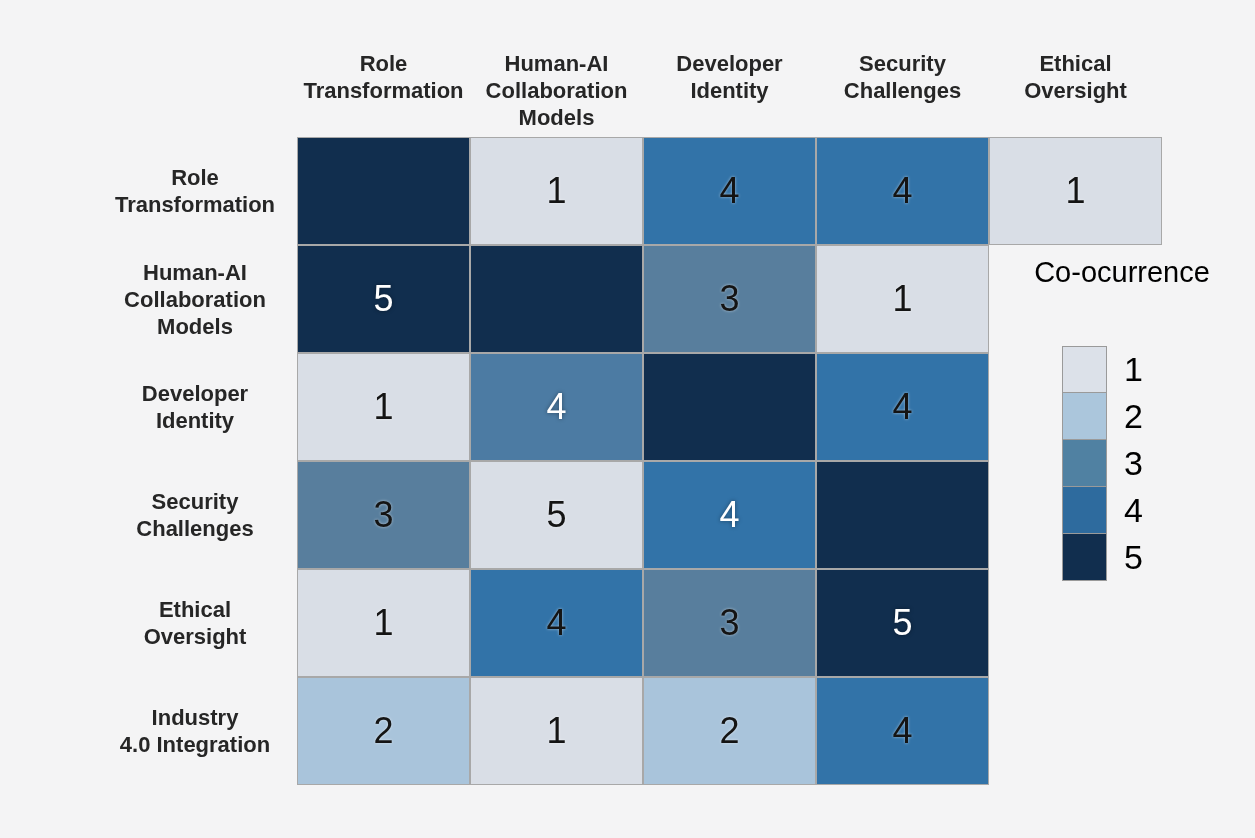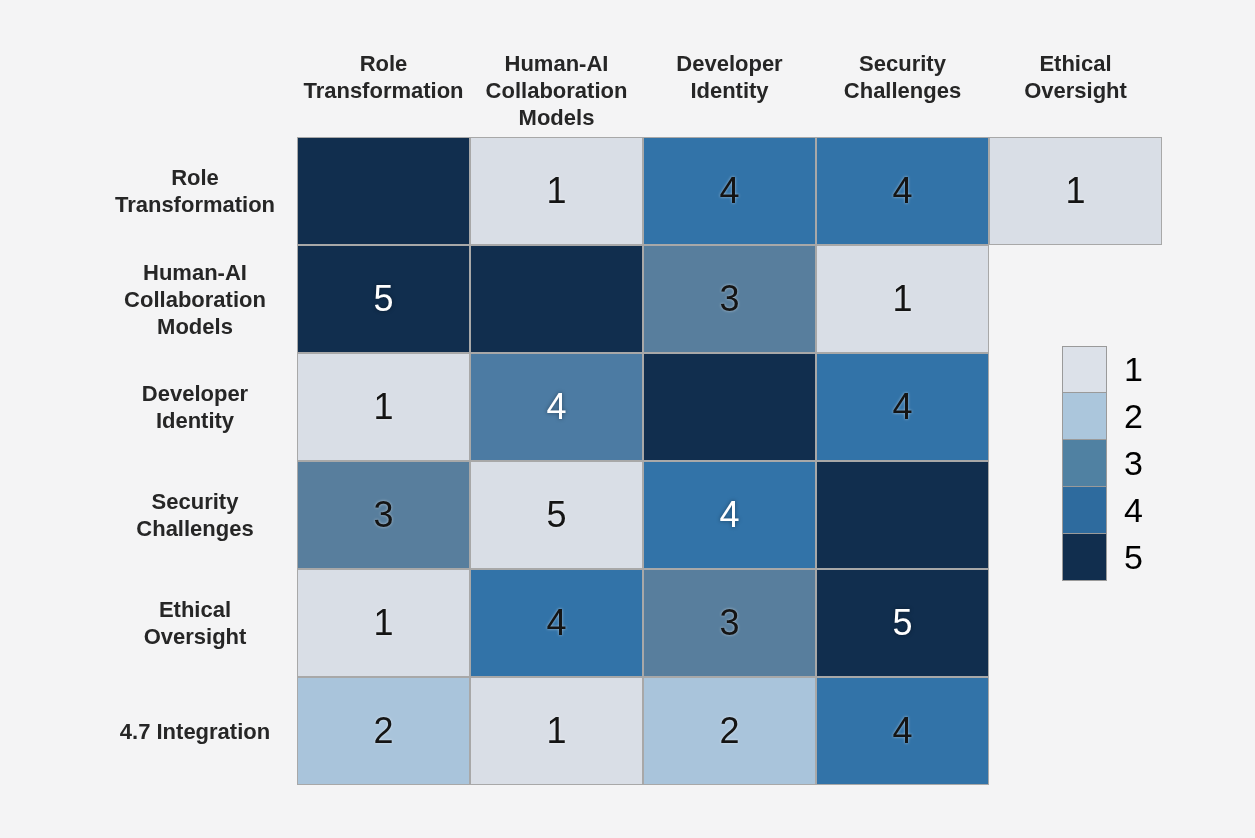--- a/index.html
+++ b/index.html
@@ -134,21 +134,22 @@
       </div>
       <div class="row-label" style="top: 461px;">
         <div>Security</div>
         <div>Challenges</div>
       </div>
       <div class="row-label" style="top: 569px;">
         <div>Ethical</div>
         <div>Oversight</div>
       </div>
       <div class="row-label" style="top: 677px;">
-        <div>4.7 Integration</div>
+        <div>Industry</div>
+        <div>4.0 Integration</div>
       </div>
     </div>
 
   <div class="grid" id="grid">
       <div class="cell" style="grid-row-start: 1; grid-column-start: 1; background: rgb(17, 46, 78);"></div>
       <div class="cell" style="grid-row-start: 1; grid-column-start: 2; background: rgb(217, 222, 230);">
         <span class="num dark-text">1</span>
       </div>
       <div class="cell" style="grid-row-start: 1; grid-column-start: 3; background: rgb(50, 115, 168);">
         <span class="num dark-text">4</span>
@@ -209,20 +210,21 @@
       </div>
       <div class="cell" style="grid-row-start: 6; grid-column-start: 3; background: rgb(169, 196, 219);">
         <span class="num dark-text">2</span>
       </div>
       <div class="cell" style="grid-row-start: 6; grid-column-start: 4; background: rgb(50, 115, 168);">
         <span class="num dark-text">4</span>
       </div>
     </div>
 
   <div class="legend-title">
+    <div>Co-ocurrence</div>
   </div>
 
   <div class="legend-items" id="legend-items">
       <div class="legend-item">
         <div class="legend-swatch" style="background: rgb(220, 225, 233);"></div>
         <div class="legend-label">1</div>
       </div>
       <div class="legend-item">
         <div class="legend-swatch" style="background: rgb(171, 198, 220);"></div>
         <div class="legend-label">2</div>

